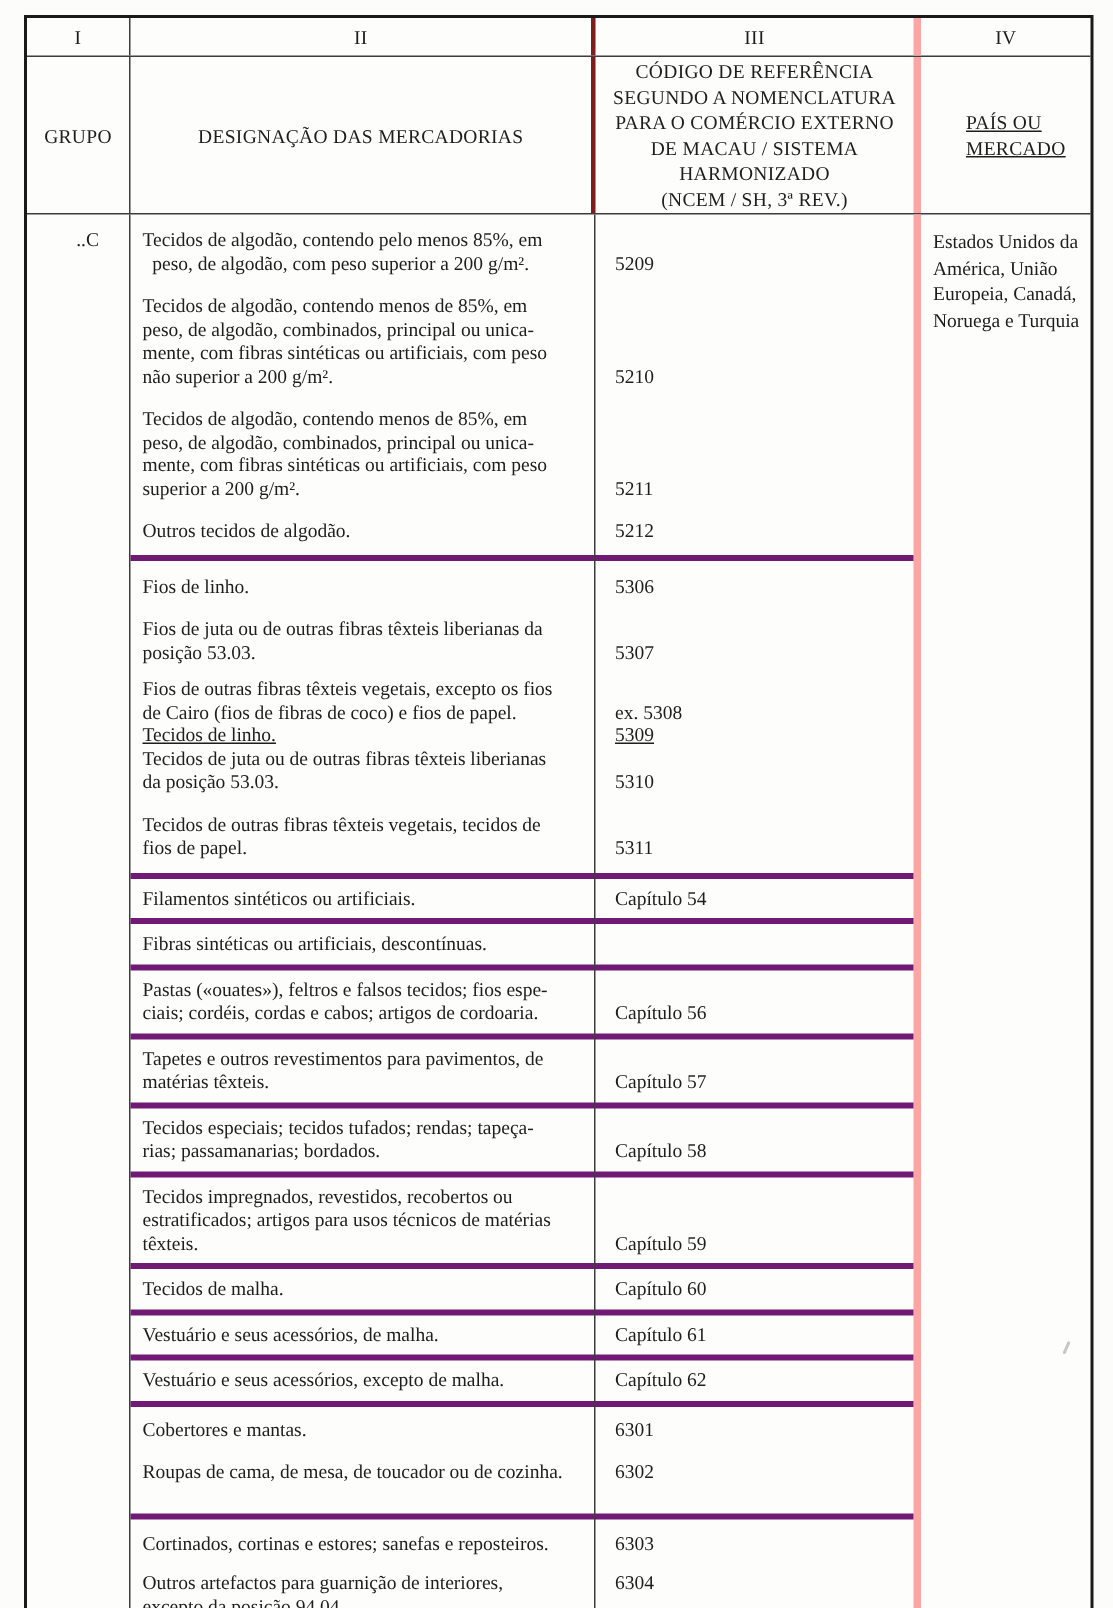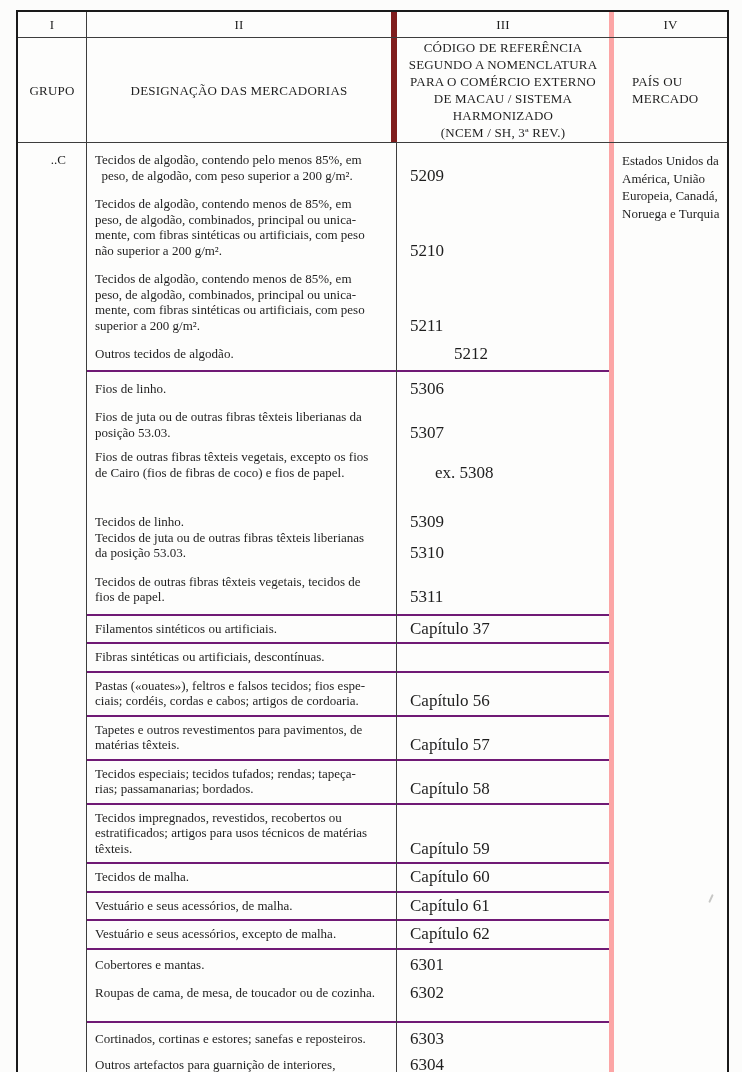--- a/index.html
+++ b/index.html
@@ -13,48 +13,48 @@
   .table{
     position:absolute;left:16px;top:10px;width:713px;
     border:2px solid #1a1a1a;border-bottom-width:3px;
     box-sizing:border-box;background:#fdfdfc;
   }
   .hrow1,.hrow2,.drow{display:flex;align-items:stretch;}
   .hrow1{height:25px;border-bottom:1px solid #3d3d3d;}
   .hrow2{height:104px;border-bottom:1px solid #3d3d3d;}
   .cell{box-sizing:border-box;}
   .c1{width:69px;border-right:1px solid #3d3d3d;flex:none;}
-  .c2{width:310px;border-right:6px solid #7f1d1d;flex:none;}
+  .c2{width:310px;border-right:3px solid #7f1d1d;flex:none;}
   .c3{width:212px;flex:none;}
   .c4{width:118px;border-left:5px solid #fca5a5;flex:none;}
   .hrow1 .cell,.hrow2 .cell{
     display:flex;align-items:center;justify-content:center;
     text-align:center;font-size:13px;line-height:17px;letter-spacing:.2px;
   }
-  .hrow2 .c4{justify-content:flex-start;text-align:left;padding-left:18px;}
+  .hrow2 .c4{justify-content:flex-start;text-align:left;padding-left:30px;text-decoration:underline;}
   .pre{white-space:pre-line;}
   .drow{min-height:890px;}
   .group-cell{
     padding-top:9px;text-align:right;padding-right:20px;
     font-size:13px;line-height:15.5px;
   }
   .blocks{position:relative;width:522px;flex:none;box-sizing:border-box;}
   .vline{position:absolute;left:309px;top:0;bottom:0;width:1px;background:#3d3d3d;}
   .block{padding:5px 0 6px;}
-  .block + .block{border-top:2px solid #701a75;}
+  .block + .block{border-top:4px solid #701a75;}
   .item{display:flex;align-items:flex-end;}
   .item.top{align-items:flex-start;}
   .desc{
     width:309px;flex:none;box-sizing:border-box;
     padding:0 10px 0 8px;
     font-size:13px;line-height:15.5px;white-space:pre-wrap;
   }
   .code{
     flex:1;box-sizing:border-box;padding-left:14px;
-    font-size:17px;line-height:15.5px;
+    font-size:13px;line-height:15.5px;
   }
   .country-cell{
     padding:9px 4px 0 8px;
     font-size:13px;line-height:17.5px;
   }
   .artifact{
     position:absolute;left:710px;top:894px;width:2px;height:9px;
     background:#9a9a98;transform:rotate(24deg);opacity:.55;border-radius:1px;
   }
 </style>
@@ -101,59 +101,59 @@
 não superior a 200 g/m².</div>
               <div class="code">5210</div>
             </div>
             <div class="item" style="margin-top: 13px;">
               <div class="desc">Tecidos de algodão, contendo menos de 85%, em
 peso, de algodão, combinados, principal ou unica-
 mente, com fibras sintéticas ou artificiais, com peso
 superior a 200 g/m².</div>
               <div class="code">5211</div>
             </div>
-            <div class="item" style="margin-top: 13px; gap: 44px;">
+            <div class="item" style="margin-top: 13px;">
               <div class="desc">Outros tecidos de algodão.</div>
               <div class="code">5212</div>
             </div>
           </div>
           <div class="block" style="padding: 9px 0px;">
             <div class="item">
               <div class="desc">Fios de linho.</div>
               <div class="code">5306</div>
             </div>
             <div class="item" style="margin-top: 13px; font-family: Liberation Serif, serif;">
               <div class="desc">Fios de juta ou de outras fibras têxteis liberianas da
 posição 53.03.</div>
               <div class="code">5307</div>
             </div>
-            <div class="item" style="margin-top: 9px; gap: 25px;">
+            <div class="item" style="margin-top: 9px;">
               <div class="desc">Fios de outras fibras têxteis vegetais, excepto os fios
 de Cairo (fios de fibras de coco) e fios de papel.</div>
               <div class="code">ex. 5308</div>
             </div>
-            <div class="item" style="margin-top: 34px;">
+            <div class="item" style=" text-decoration: underline;">
               <div class="desc">Tecidos de linho.</div>
               <div class="code">5309</div>
             </div>
             <div class="item">
               <div class="desc">Tecidos de juta ou de outras fibras têxteis liberianas
 da posição 53.03.</div>
               <div class="code">5310</div>
             </div>
             <div class="item" style="margin-top: 13px;">
               <div class="desc">Tecidos de outras fibras têxteis vegetais, tecidos de
 fios de papel.</div>
               <div class="code">5311</div>
             </div>
           </div>
           <div class="block" style="padding: 5px 0px 6px;">
             <div class="item">
               <div class="desc">Filamentos sintéticos ou artificiais.</div>
-              <div class="code">Capítulo 37</div>
+              <div class="code">Capítulo 54</div>
             </div>
           </div>
           <div class="block" style="padding: 5px 0px 6px;">
             <div class="item">
               <div class="desc">Fibras sintéticas ou artificiais, descontínuas.</div>
             </div>
           </div>
           <div class="block" style="padding: 5px 0px 6px;">
             <div class="item">
               <div class="desc">Pastas («ouates»), feltros e falsos tecidos; fios espe-

